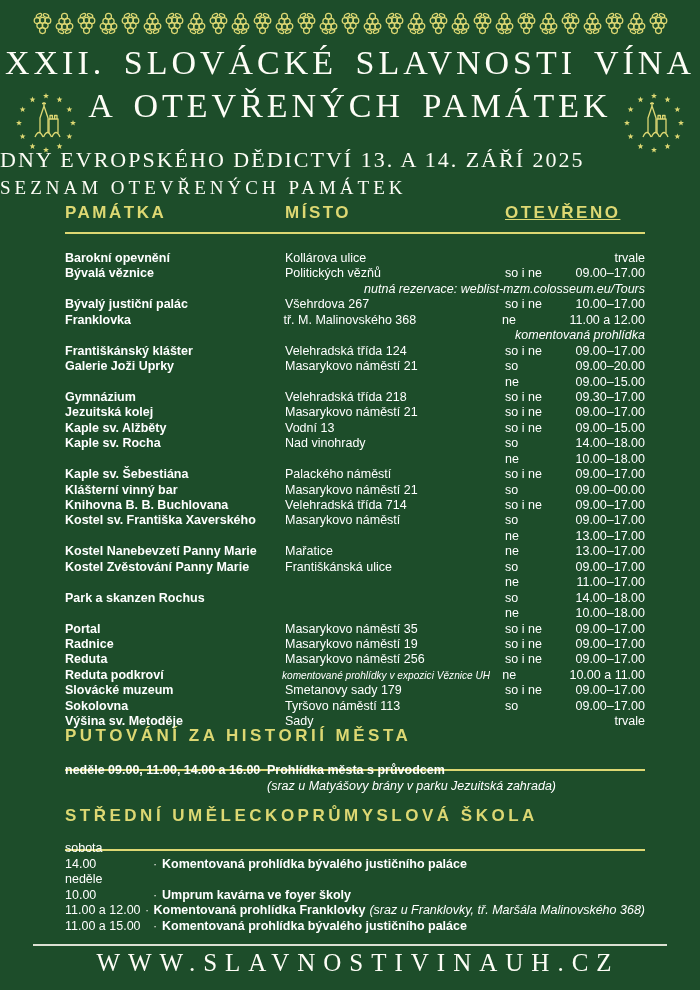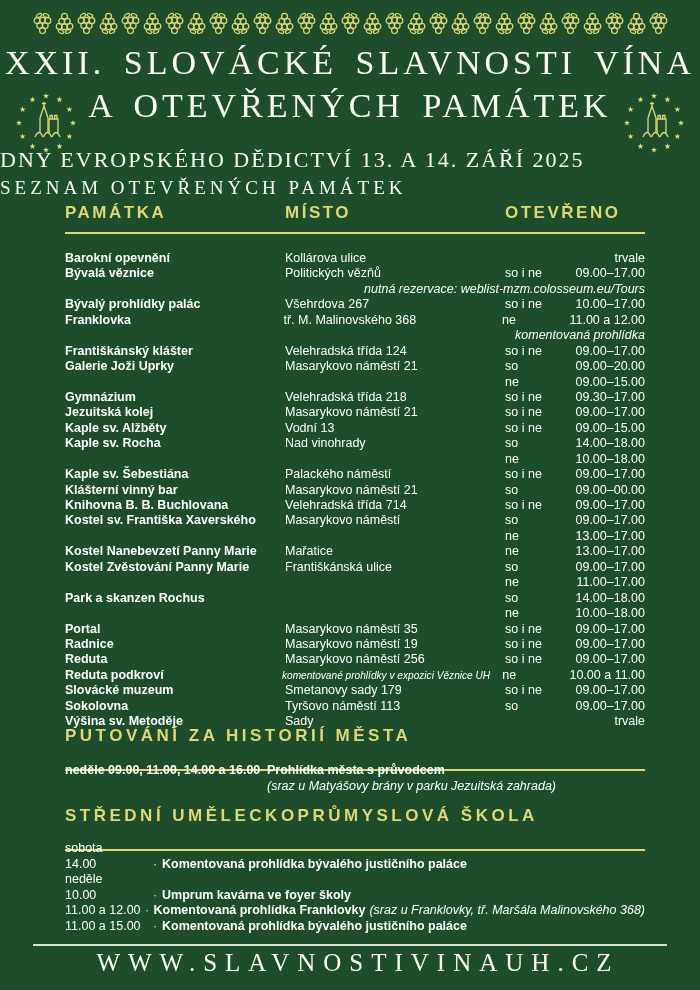--- a/index.html
+++ b/index.html
@@ -41,21 +41,21 @@
   
   .content{position:absolute;left:65px;width:580px;}
   #monuments{top:203px;}
   .tbl-header{
     display:flex;
     color:#ddd873;font-weight:bold;font-size:17px;letter-spacing:2.5px;
     padding-bottom:9px;border-bottom:2px solid #ddd873;
   }
   .th-name{width:220px;}
   .th-place{width:220px;}
-  .th-open{flex:1;}
+  .th-open{flex:1;text-decoration:underline;}
   .rows{padding-top:17px;}
   .trow{display:flex;height:15.45px;line-height:15.45px;font-size:12.5px;}
   .c-name{width:220px;font-weight:bold;white-space:nowrap;overflow:visible;}
   .c-place{width:220px;white-space:nowrap;}
   .c-place.it{font-style:italic;font-size:11px;transform:scaleX(.92);transform-origin:left;}
   .c-days{width:68px;}
   .c-time{flex:1;text-align:right;white-space:nowrap;}
   .c-note{flex:1;text-align:right;font-style:italic;white-space:nowrap;}
   
   .section-heading{
@@ -506,21 +506,21 @@
       <div class="trow">
         <span class="c-name">Bývalá věznice</span>
         <span class="c-place">Politických vězňů</span>
         <span class="c-days">so i ne</span>
         <span class="c-time">09.00–17.00</span>
       </div>
       <div class="trow">
         <span class="c-note">nutná rezervace: weblist-mzm.colosseum.eu/Tours</span>
       </div>
       <div class="trow">
-        <span class="c-name">Bývalý prohlídky palác</span>
+        <span class="c-name">Bývalý justiční palác</span>
         <span class="c-place">Všehrdova 267</span>
         <span class="c-days">so i ne</span>
         <span class="c-time">10.00–17.00</span>
       </div>
       <div class="trow">
         <span class="c-name">Franklovka</span>
         <span class="c-place">tř. M. Malinovského 368</span>
         <span class="c-days">ne</span>
         <span class="c-time">11.00 a 12.00</span>
       </div>

